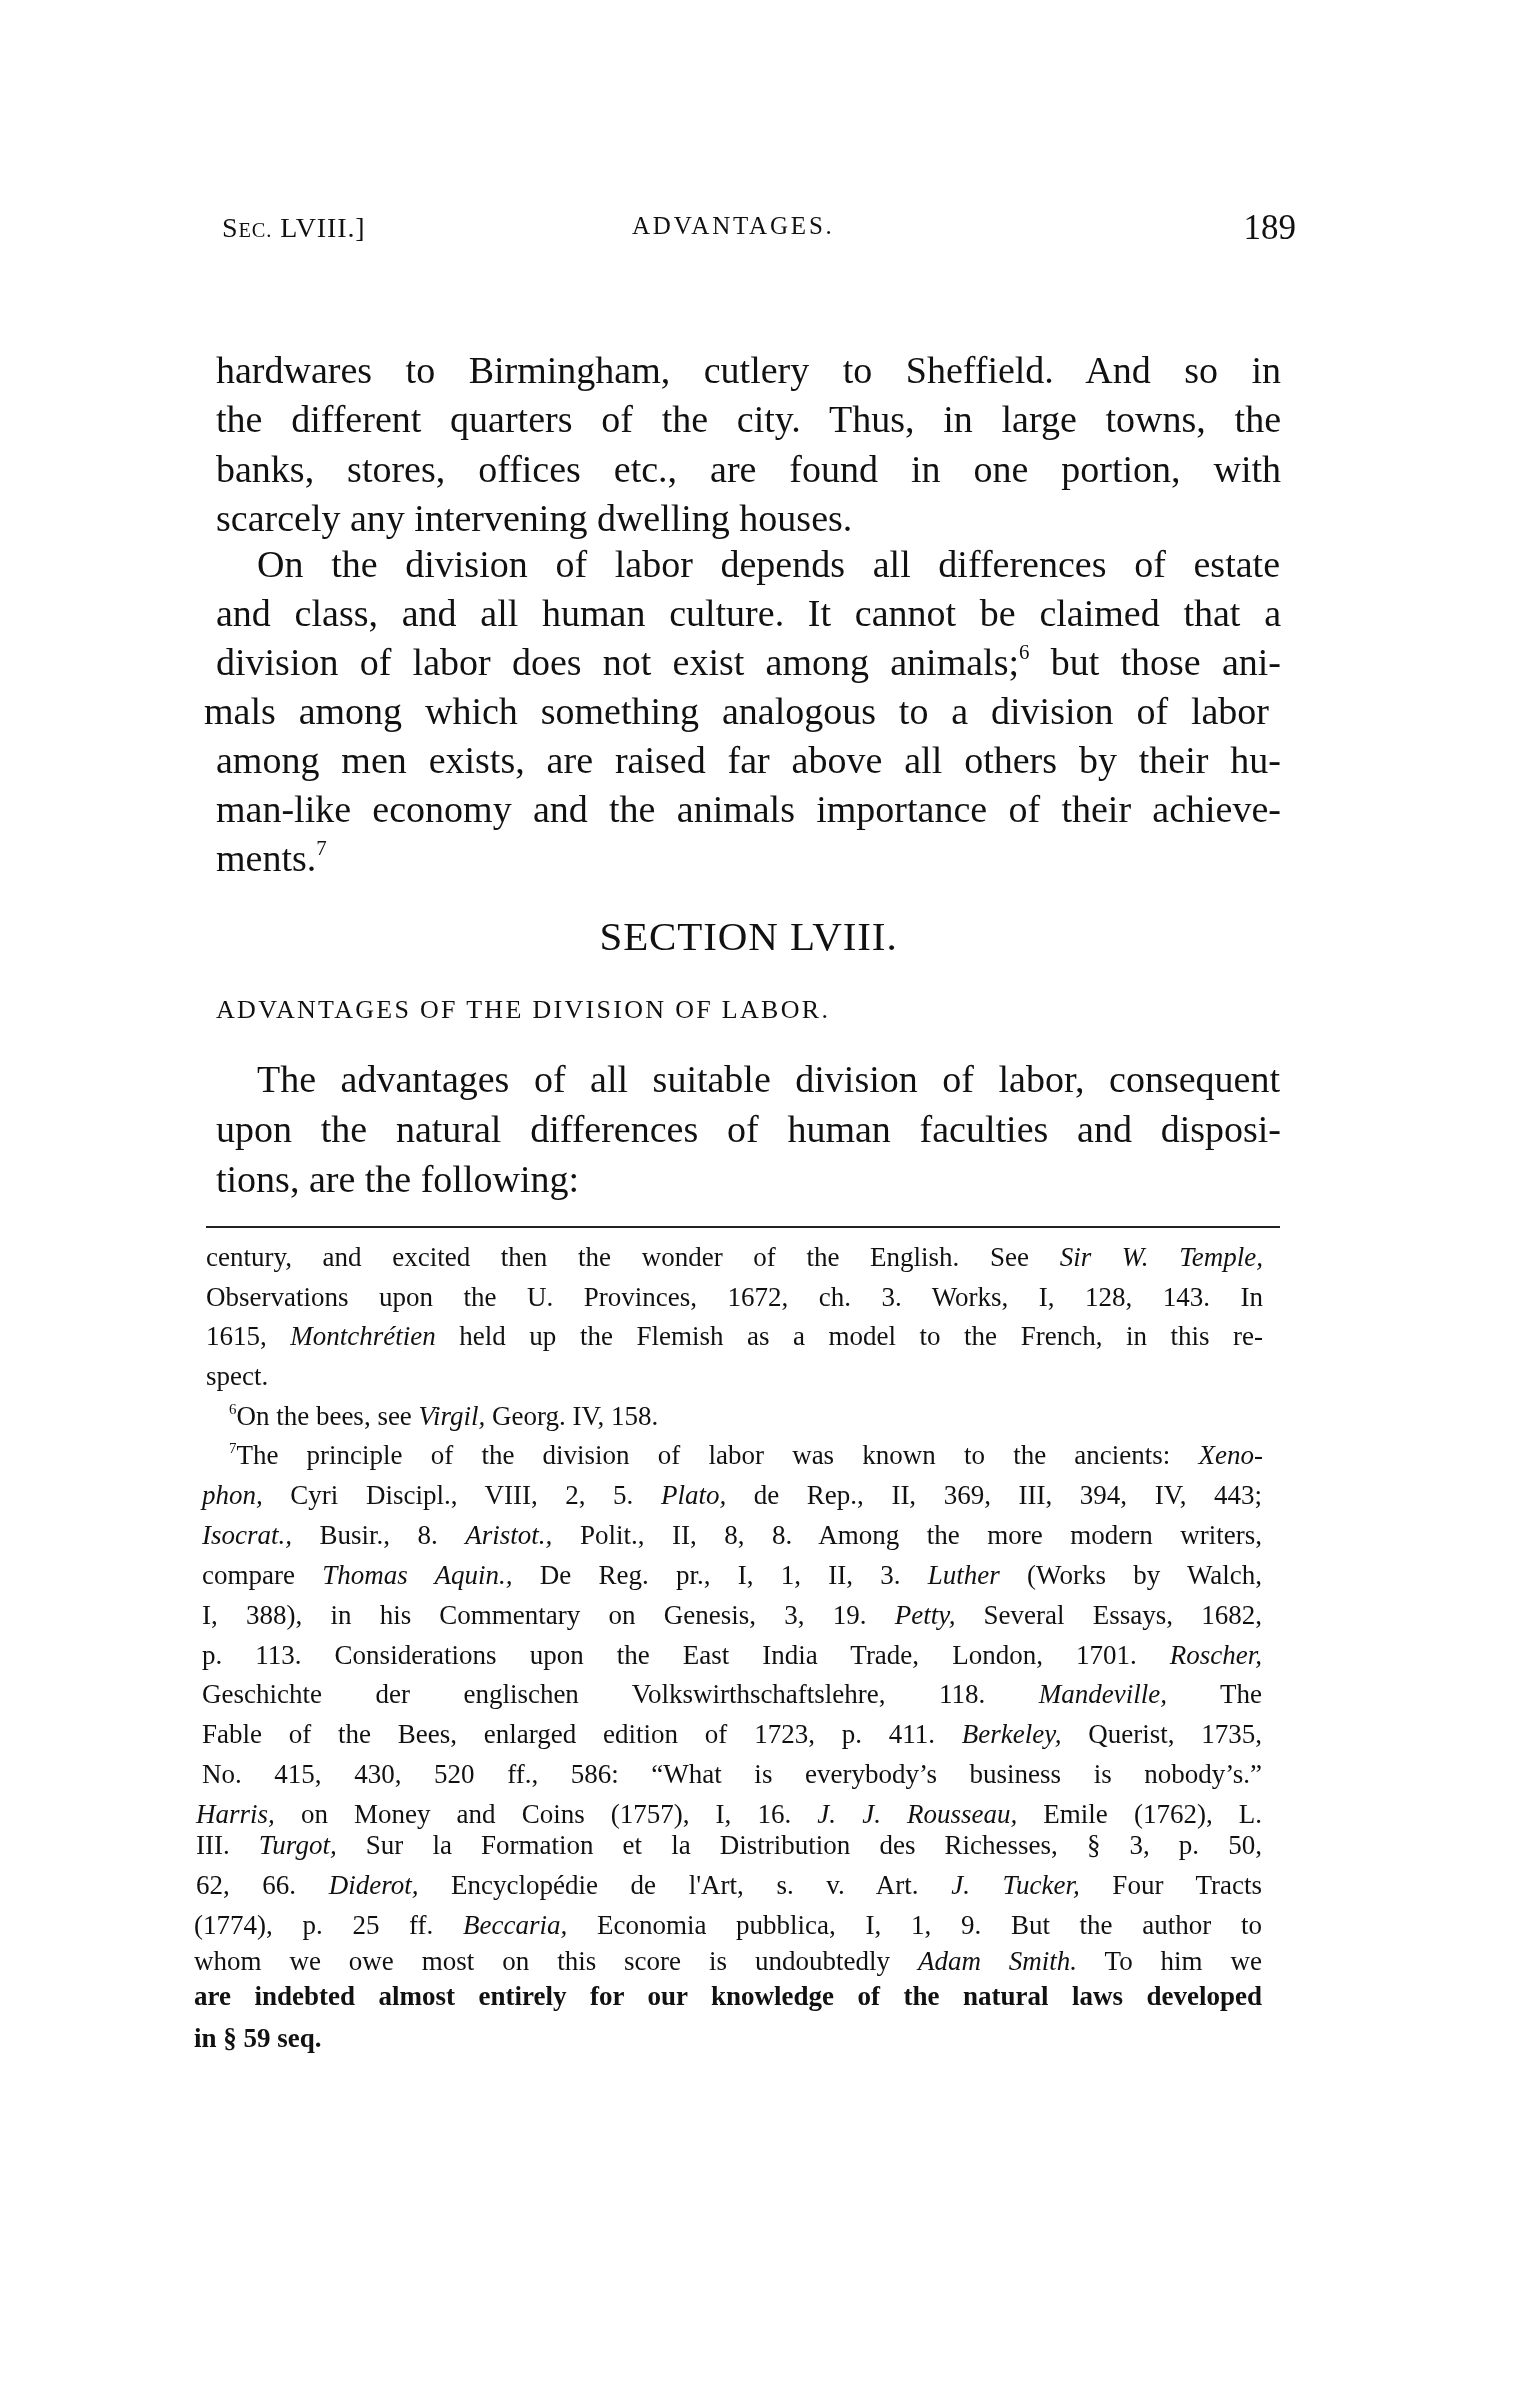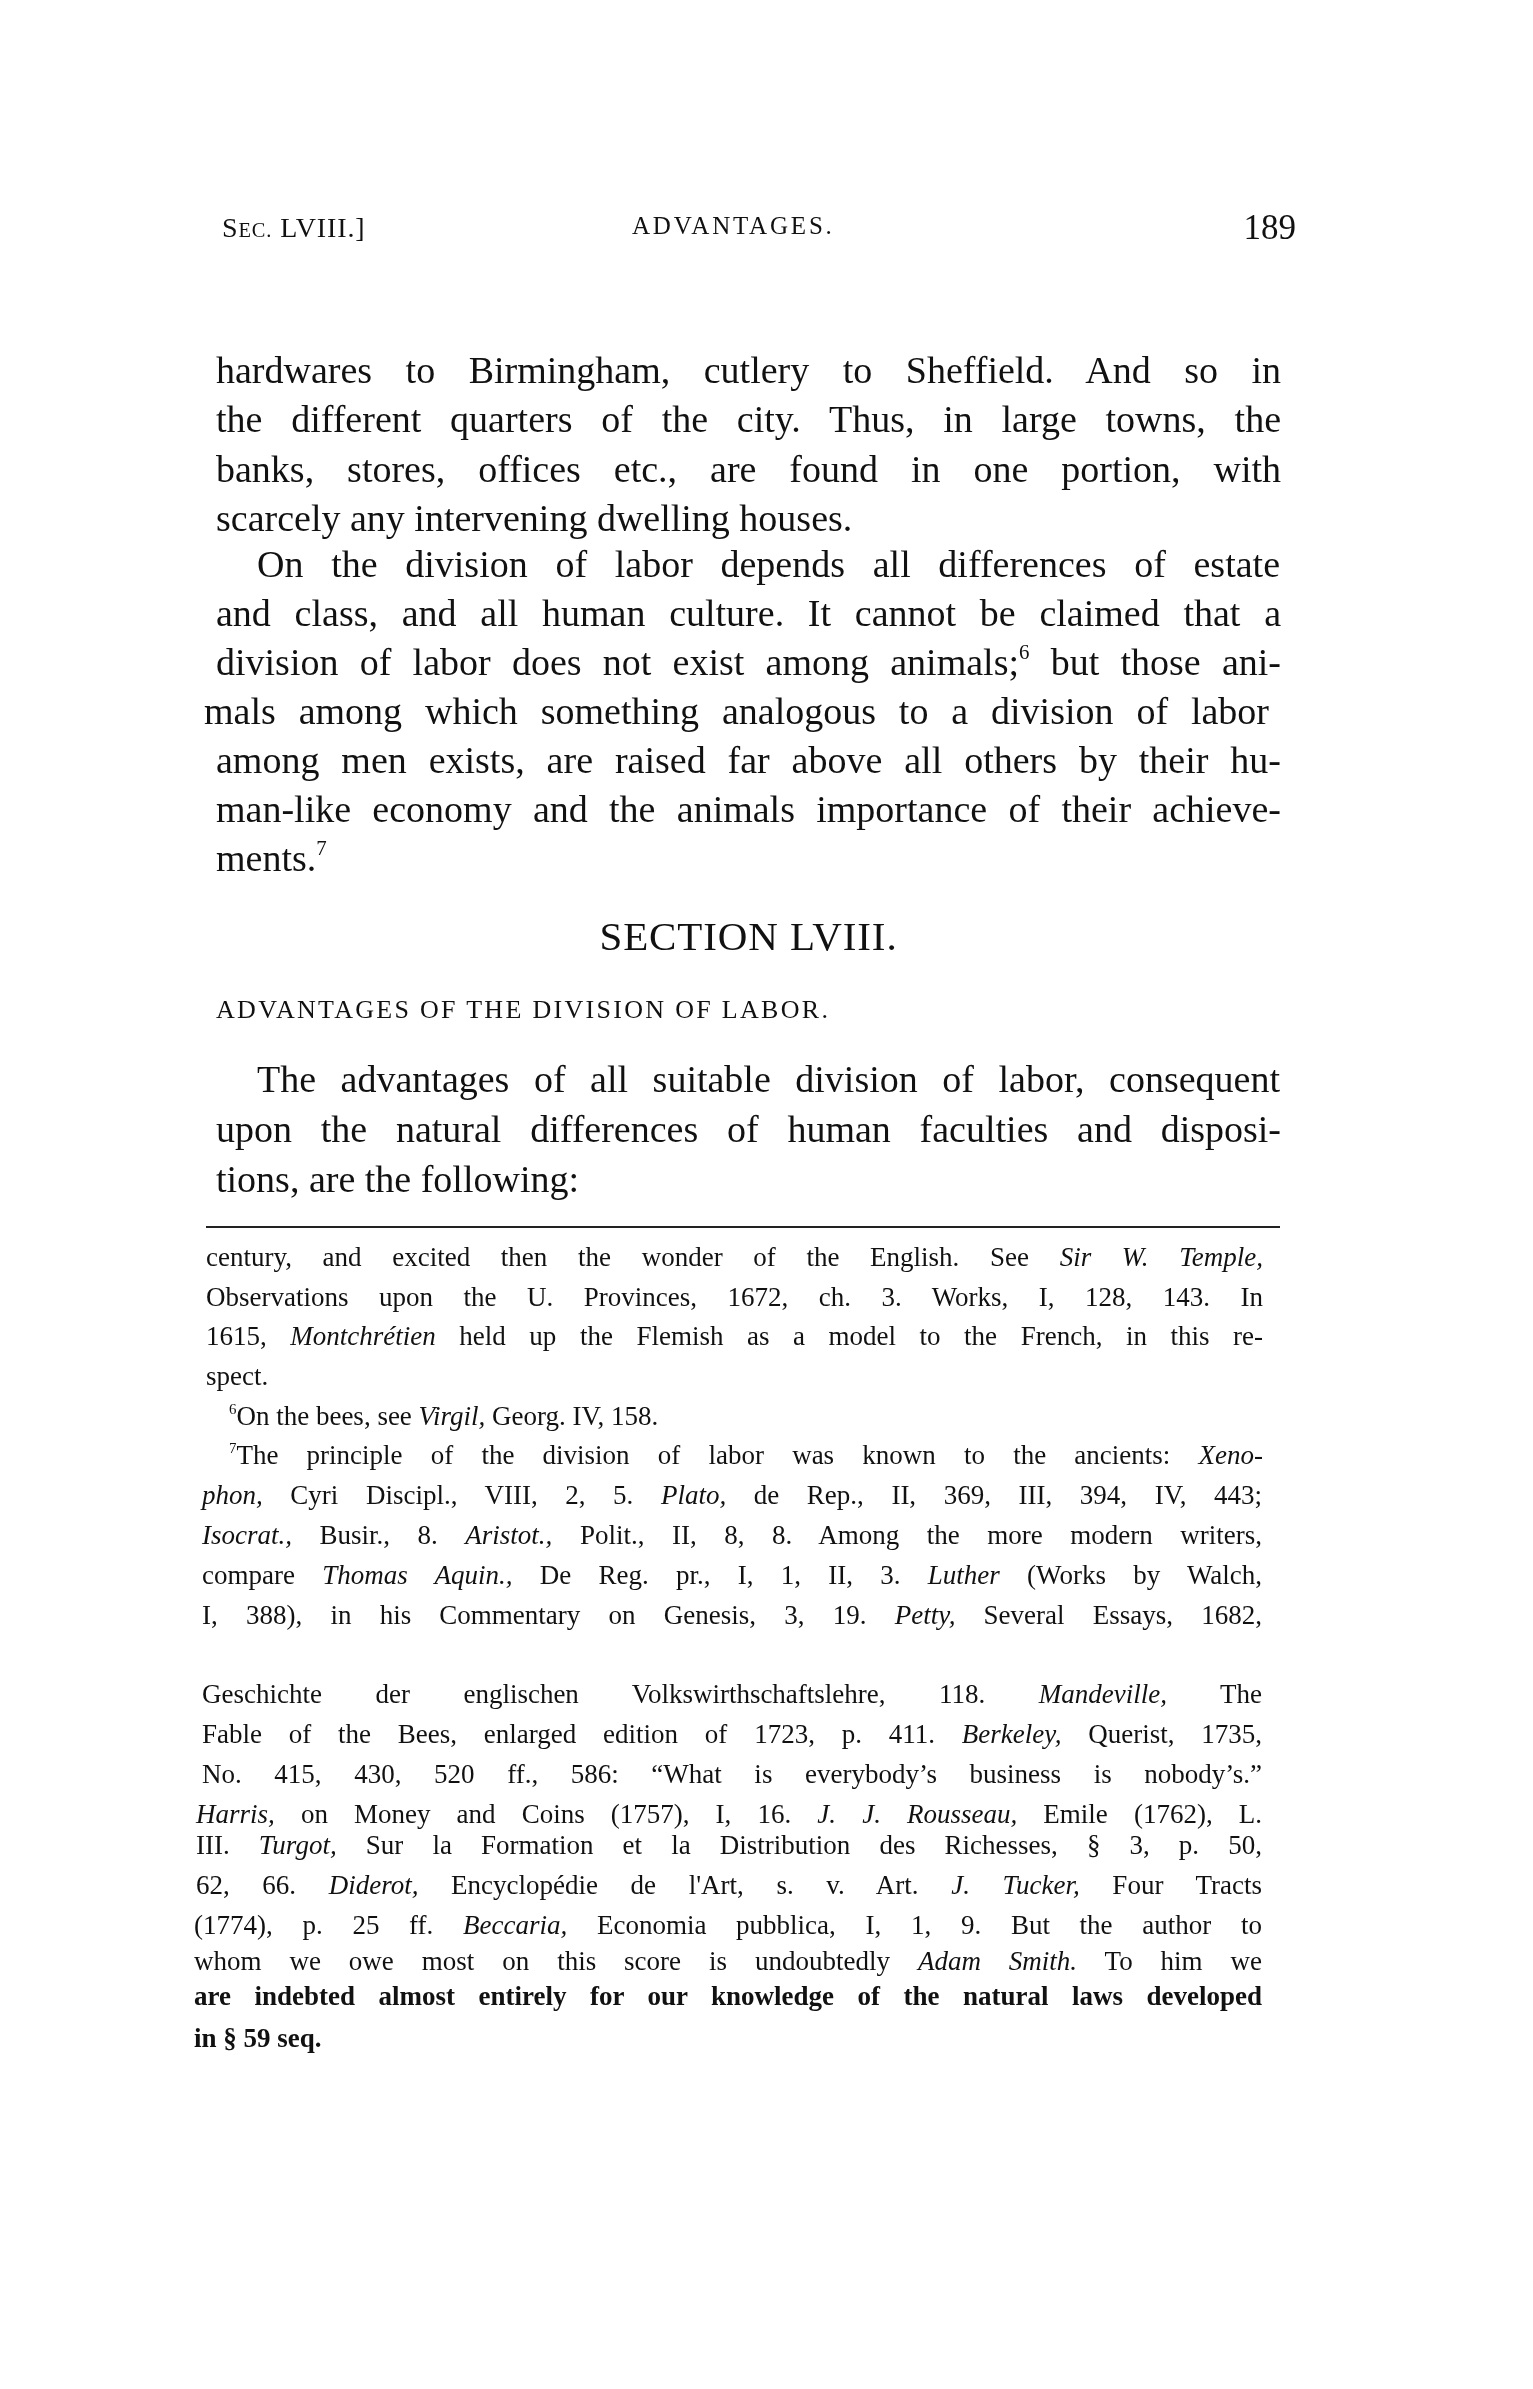--- a/index.html
+++ b/index.html
@@ -61,20 +61,21 @@
   <div class="line fn-line" style="left:206px;width:1057px;top:1238px"><span>century, and excited then the wonder of the English.  See </span><i>Sir W. Temple,</i></div>
   <div class="line fn-line" style="left:206px;width:1057px;top:1278px">Observations upon the U. Provinces, 1672, ch. 3. Works, I, 128, 143.  In</div>
   <div class="line fn-line" style="left:206px;width:1057px;top:1317px"><span>1615, </span><i>Montchrétien</i><span> held up the Flemish as a model to the French, in this re-</span></div>
   <div class="line fn-line last" style="left:206px;width:1057px;top:1357px">spect.</div>
   <div class="line fn-line last" style="left:229px;width:1034px;top:1397px"><sup>6</sup><span>On the bees, see </span><i>Virgil,</i><span> Georg. IV, 158.</span></div>
   <div class="line fn-line" style="left:229px;width:1034px;top:1436px"><sup>7</sup><span>The principle of the division of labor was known to the ancients: </span><i>Xeno-</i></div>
   <div class="line fn-line" style="left:202px;width:1060px;top:1476px"><i>phon,</i><span> Cyri Discipl., VIII, 2, 5.  </span><i>Plato,</i><span> de Rep., II, 369, III, 394, IV, 443;</span></div>
   <div class="line fn-line" style="left:202px;width:1060px;top:1516px"><i>Isocrat.,</i><span> Busir., 8.  </span><i>Aristot.,</i><span> Polit., II, 8, 8.  Among the more modern writers,</span></div>
   <div class="line fn-line" style="left:202px;width:1060px;top:1556px"><span>compare </span><i>Thomas Aquin.,</i><span> De Reg. pr., I, 1, II, 3.  </span><i>Luther</i><span> (Works by Walch,</span></div>
   <div class="line fn-line" style="left:202px;width:1060px;top:1596px"><span>I, 388), in his Commentary on Genesis, 3, 19.  </span><i>Petty,</i><span> Several Essays, 1682,</span></div>
+  <div class="line fn-line" style="left:202px;width:1060px;top:1636px"><span>p. 113.  Considerations upon the East India Trade, London, 1701.  </span><i>Roscher,</i></div>
   <div class="line fn-line" style="left:202px;width:1060px;top:1675px"><span>Geschichte der englischen Volkswirthschaftslehre, 118.  </span><i>Mandeville,</i><span> The</span></div>
   <div class="line fn-line" style="left:202px;width:1060px;top:1715px"><span>Fable of the Bees, enlarged edition of 1723, p. 411.  </span><i>Berkeley,</i><span> Querist, 1735,</span></div>
   <div class="line fn-line" style="left:202px;width:1060px;top:1755px">No. 415, 430, 520 ff., 586:  “What is everybody’s business is nobody’s.”</div>
   <div class="line fn-line" style="left:196px;width:1066px;top:1795px"><i>Harris,</i><span> on Money and Coins (1757), I, 16.  </span><i>J. J. Rousseau,</i><span> Emile (1762), L.</span></div>
   <div class="line fn-line" style="left:196px;width:1066px;top:1826px"><span>III.  </span><i>Turgot,</i><span> Sur la Formation et la Distribution des Richesses, § 3, p. 50,</span></div>
   <div class="line fn-line" style="left:196px;width:1066px;top:1866px"><span>62, 66.  </span><i>Diderot,</i><span> Encyclopédie de l'Art, s. v. Art.  </span><i>J. Tucker,</i><span> Four Tracts</span></div>
   <div class="line fn-line" style="left:194px;width:1068px;top:1906px"><span>(1774), p. 25 ff.  </span><i>Beccaria,</i><span> Economia pubblica, I, 1, 9.  But the author to</span></div>
   <div class="line fn-line" style="left:194px;width:1068px;top:1942px"><span>whom we owe most on this score is undoubtedly </span><i>Adam Smith.</i><span>  To him we</span></div>
   <div class="line fn-line bold" style="left:194px;width:1068px;top:1977px">are indebted almost entirely for our knowledge of the natural laws developed</div>
   <div class="line fn-line bold last" style="left:194px;width:1068px;top:2019px">in § 59 seq.</div>

